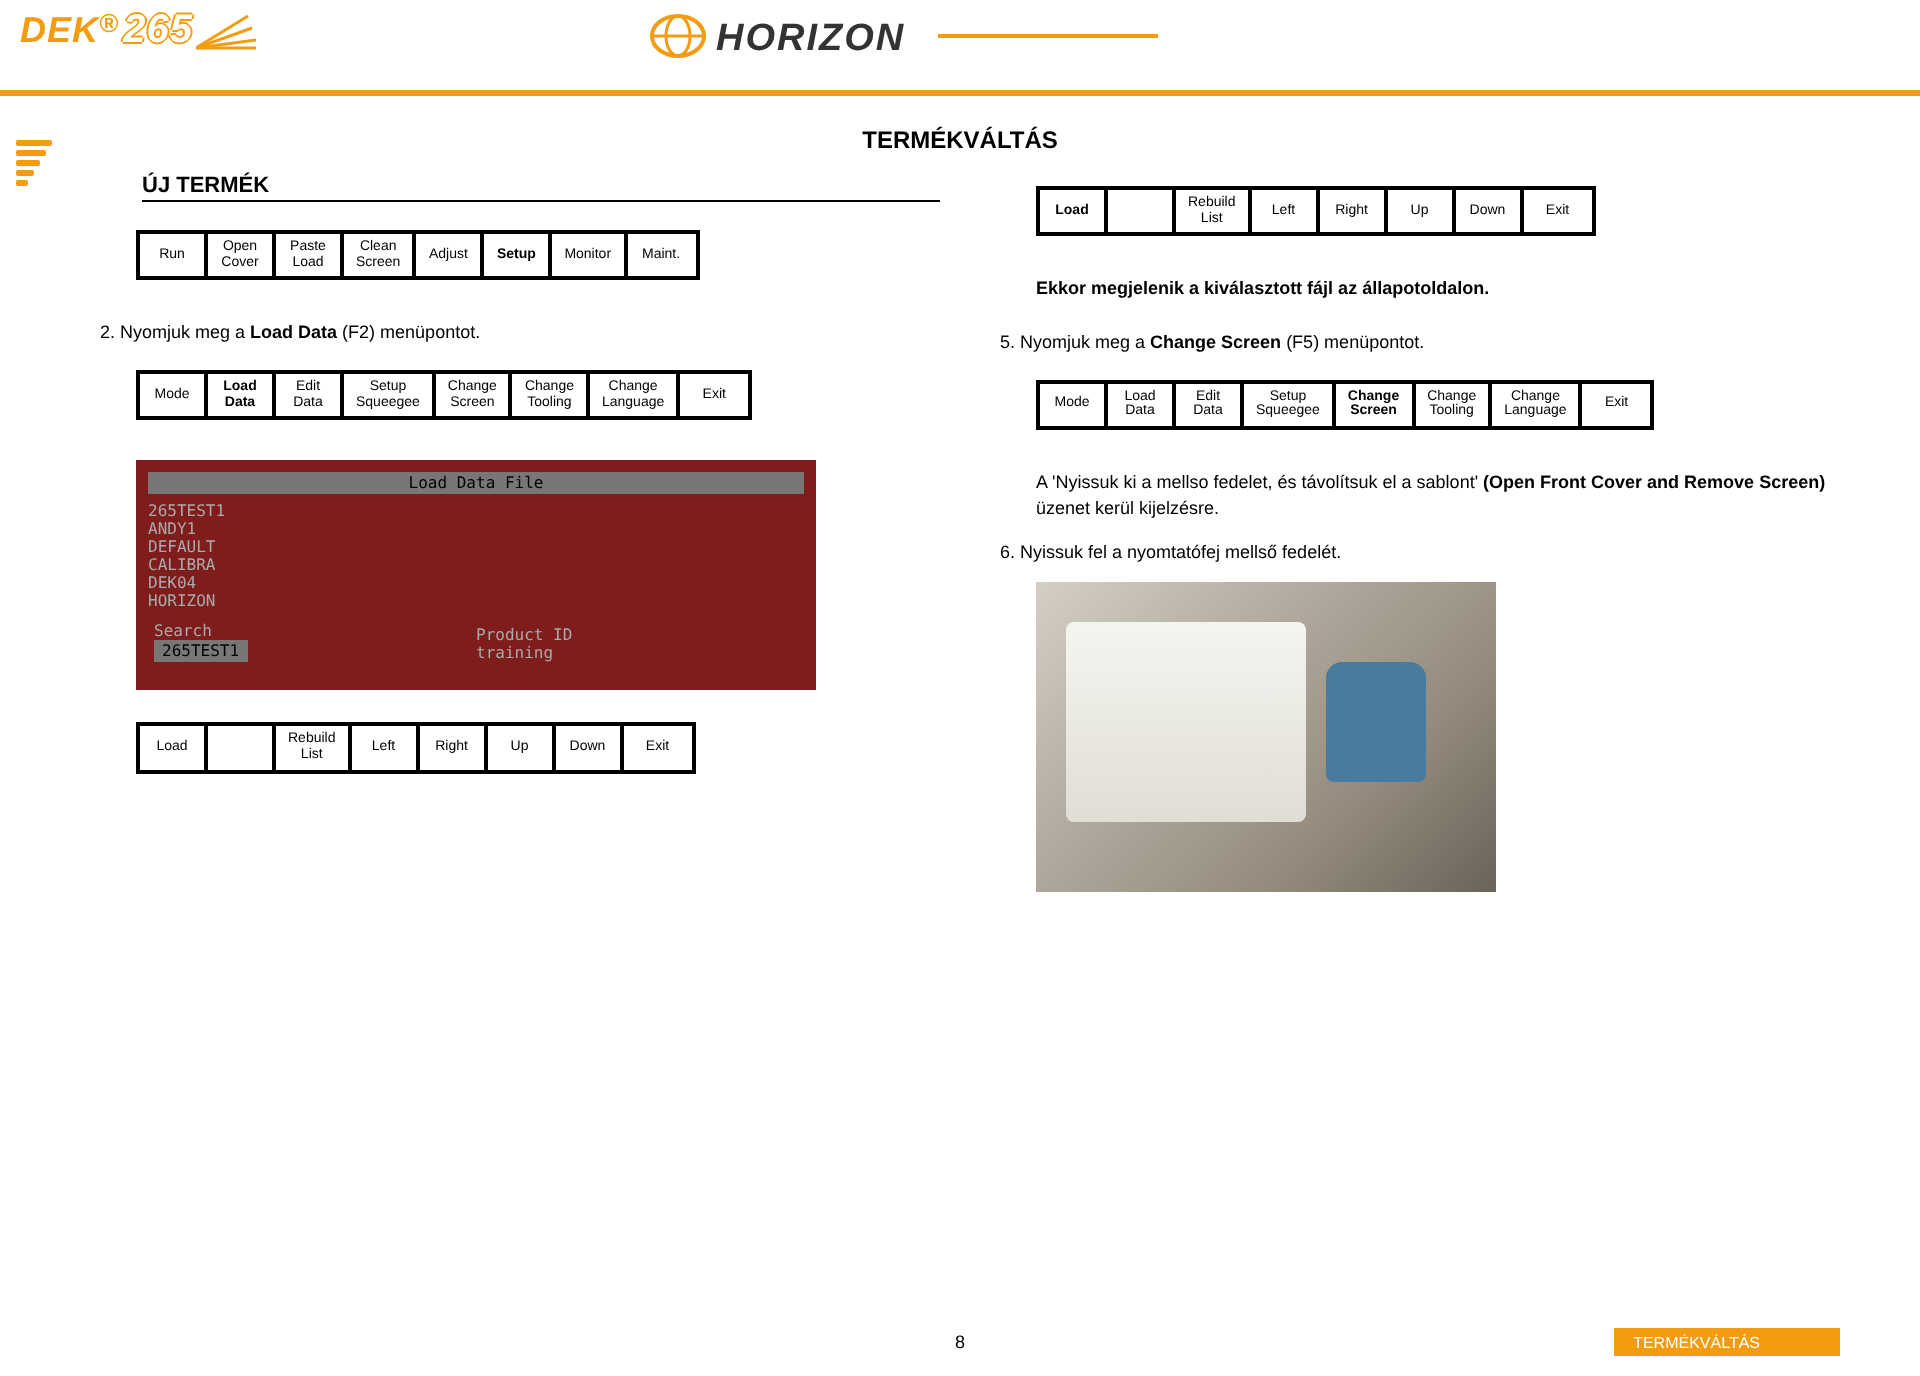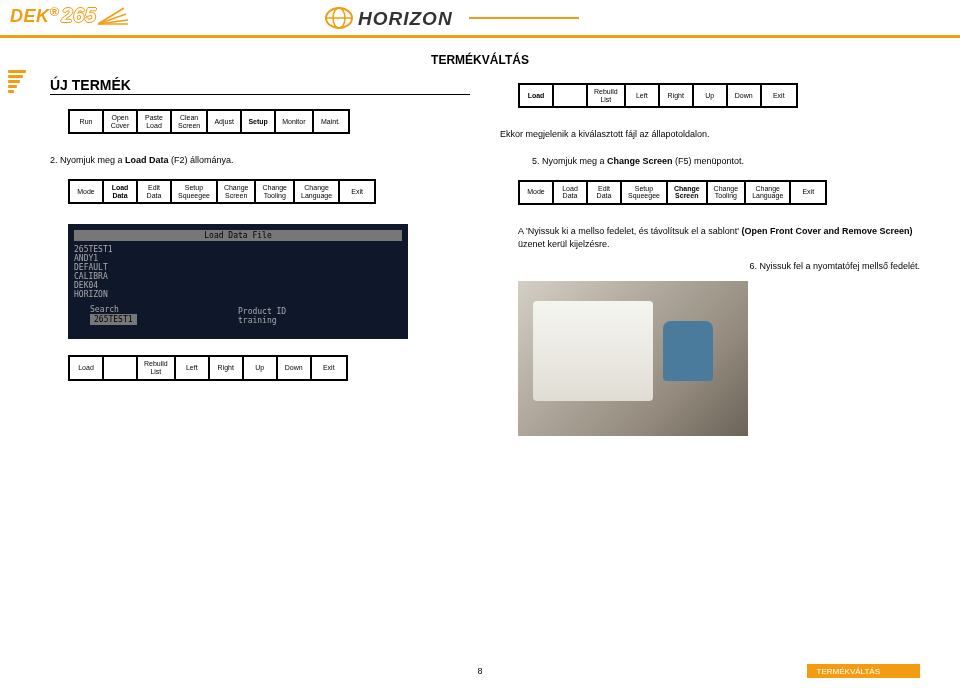--- a/index.html
+++ b/index.html
@@ -1,36 +1,36 @@
 <!DOCTYPE html>
 <html><head>
 <meta charset="utf-8">
 <style>
 * { box-sizing: border-box; margin: 0; padding: 0; }
 body { font-family: Arial, sans-serif; font-size: 9px; width: 960px; height: 688px; background: #fff; position: relative; }
-.header { position: relative; height: 38px; border-bottom: 3px solid #f39c12; text-align: center; }
+.header { position: relative; height: 48px; border-bottom: 3px solid #f39c12; text-align: center; }
 .logo-area { display: flex; align-items: center; padding: 4px 10px; }
 .dek-logo { font-family: Arial; font-style: italic; font-weight: bold; color: #f39c12; font-size: 18px; letter-spacing: 0.5px; }
 .dek-logo .w { color: #fff; text-shadow: -1px 0 #f39c12, 1px 0 #f39c12, 0 -1px #f39c12, 0 1px #f39c12; }
 .rays { display: inline-block; vertical-align: middle; margin-left: 2px; }
 .horizon-logo { position: absolute; left: 324px; top: 6px; }
 .side-decor { position: absolute; left: 0; top: 50px; width: 30px; height: 610px; }
 .side-decor .bars { position: absolute; left: 8px; top: 20px; width: 20px; height: 80px; }
 .side-decor .bar { width: 18px; height: 3px; background: #f39c12; margin-bottom: 2px; border-radius: 1px; }
 .page-title { text-align: center; font-weight: bold; font-size: 12px; margin: 15px 0 10px; color: #000; }
 .content { display: flex; padding: 0 40px 0 50px; gap: 30px; }
 .col { flex: 1; }
-.section-title { font-weight: bold; font-size: 14px; border-bottom: 1px solid #000; margin-bottom: 8px; padding-bottom: 1px; }
+.section-title { font-weight: bold; font-size: 11px; border-bottom: 1px solid #000; margin-bottom: 8px; padding-bottom: 1px; margin-left: 21px; }
 .step { margin: 6px 0; font-size: 9px; line-height: 1.4; }
 .step b { font-weight: bold; }
 .menubar { border: 2px solid #000; display: inline-flex; margin: 6px 0 14px 18px; }
 .menucell { border-right: 2px solid #000; padding: 3px 6px; font-size: 7px; text-align: center; min-width: 34px; display: flex; flex-direction: column; justify-content: center; line-height: 1.1; }
 .menucell:last-child { border-right: none; }
 .menucell.bold { font-weight: bold; }
-.screenshot1 { width: 340px; height: 115px; background: #0f172a; margin: 6px 0 10px 18px; padding: 6px; color: #aaa; font-family: monospace; font-size: 8px; position: relative; }
+.screenshot1 { width: 340px; height: 115px; background: #7f1d1d; margin: 6px 0 10px 18px; padding: 6px; color: #aaa; font-family: monospace; font-size: 8px; position: relative; }
 .scr-title { background: #777; color: #000; text-align: center; font-size: 8px; padding: 1px 0; margin-bottom: 4px; }
 .scr-badge { background: #777; color: #000; padding: 1px 4px; display: inline-block; font-size: 8px; }
 .img-placeholder { width: 230px; height: 155px; background: linear-gradient(135deg, #d4cfc5 0%, #b8b0a5 30%, #948b7e 70%, #6b6358 100%); margin: 8px 0 0 18px; position: relative; }
 .img-placeholder::before { content: ""; position: absolute; left: 15px; top: 20px; width: 120px; height: 100px; background: linear-gradient(180deg, #f5f5f0 0%, #e0ddd5 100%); border-radius: 4px; }
 .img-placeholder::after { content: ""; position: absolute; right: 35px; top: 40px; width: 50px; height: 60px; background: #4a7a9c; border-radius: 8px 8px 4px 4px; }
 .footer { position: absolute; bottom: 12px; left: 0; right: 0; display: flex; align-items: center; padding: 0 40px; }
 .page-num { flex: 1; text-align: center; font-size: 9px; }
 .footer-label { background: #f39c12; color: #fff; font-size: 8px; padding: 2px 40px 2px 10px; border-top: 1px solid #f39c12; }
 </style>
 </head>
@@ -88,21 +88,21 @@
         </div>
         <div class="menucell">
           <div>Clean</div>
           <div>Screen</div>
         </div>
         <div class="menucell">Adjust</div>
         <div class="menucell bold">Setup</div>
         <div class="menucell">Monitor</div>
         <div class="menucell">Maint.</div>
       </div>
-    <div class="step"><span>2.  Nyomjuk meg a </span><b>Load Data</b><span> (F2) állománya.</span></div>
+    <div class="step"><span>2.  Nyomjuk meg a </span><b>Load Data</b><span> (F2) menüpontot.</span></div>
     <div class="menubar">
         <div class="menucell">Mode</div>
         <div class="menucell bold">
           <div>Load</div>
           <div>Data</div>
         </div>
         <div class="menucell">
           <div>Edit</div>
           <div>Data</div>
         </div>
@@ -127,21 +127,21 @@
     <div class="screenshot1">
       <div class="scr-title">Load Data File</div>
       <div>
           <div>265TEST1</div>
           <div>ANDY1</div>
           <div>DEFAULT</div>
           <div>CALIBRA</div>
           <div>DEK04</div>
           <div>HORIZON</div>
         </div>
-      <div style="position:absolute;bottom:14px;left:22px;">
+      <div style="position:absolute;bottom:14px;left:9px;">
         <span>Search</span><br>
         <span class="scr-badge">265TEST1</span>
       </div>
       <div style="position:absolute;bottom:14px;left:170px;">
         <span>Product ID</span><br>
         <span>training</span>
       </div>
     </div>
     <div class="menubar">
         <div class="menucell">Load</div>
@@ -165,22 +165,22 @@
         <div class="menucell">
           <div>Rebuild</div>
           <div>List</div>
         </div>
         <div class="menucell">Left</div>
         <div class="menucell">Right</div>
         <div class="menucell">Up</div>
         <div class="menucell">Down</div>
         <div class="menucell">Exit</div>
       </div>
-    <div class="step" style="">Ekkor megjelenik a kiválasztott fájl az állapotoldalon.</div>
-    <div class="step" style="margin-top:14px;margin-left:32px;"><span>5.  Nyomjuk meg a </span><b>Change Screen</b><span> (F5) menüpontot.</span></div>
+    <div class="step" style="margin-left:18px;font-weight:bold;">Ekkor megjelenik a kiválasztott fájl az állapotoldalon.</div>
+    <div class="step" style="margin-top:14px;"><span>5.  Nyomjuk meg a </span><b>Change Screen</b><span> (F5) menüpontot.</span></div>
     <div class="menubar">
         <div class="menucell">Mode</div>
         <div class="menucell">
           <div>Load</div>
           <div>Data</div>
         </div>
         <div class="menucell">
           <div>Edit</div>
           <div>Data</div>
         </div>
@@ -196,21 +196,21 @@
           <div>Change</div>
           <div>Tooling</div>
         </div>
         <div class="menucell">
           <div>Change</div>
           <div>Language</div>
         </div>
         <div class="menucell">Exit</div>
       </div>
     <div class="step" style="margin-left:18px;"><span>A 'Nyissuk ki a mellso fedelet, és távolítsuk el a sablont' </span><b>(Open Front Cover and Remove Screen)</b><span> üzenet kerül kijelzésre.</span></div>
-    <div class="step" style="margin-top:10px;text-align:right;">6.  Nyissuk fel a nyomtatófej mellső fedelét.</div>
+    <div class="step" style="margin-top:10px;">6.  Nyissuk fel a nyomtatófej mellső fedelét.</div>
     <div class="img-placeholder"></div>
   </div>
 </div>
 
 <div class="footer">
   <span class="page-num">8</span>
   <div style="position:absolute;right:40px;bottom:0;border-top:1px solid #f39c12;padding-top:0;">
     <span class="footer-label">TERMÉKVÁLTÁS</span>
   </div>
 </div>

